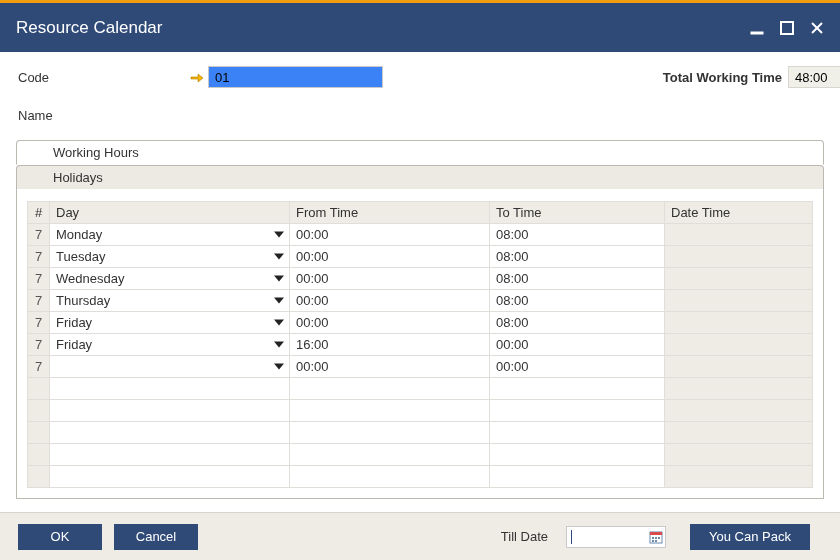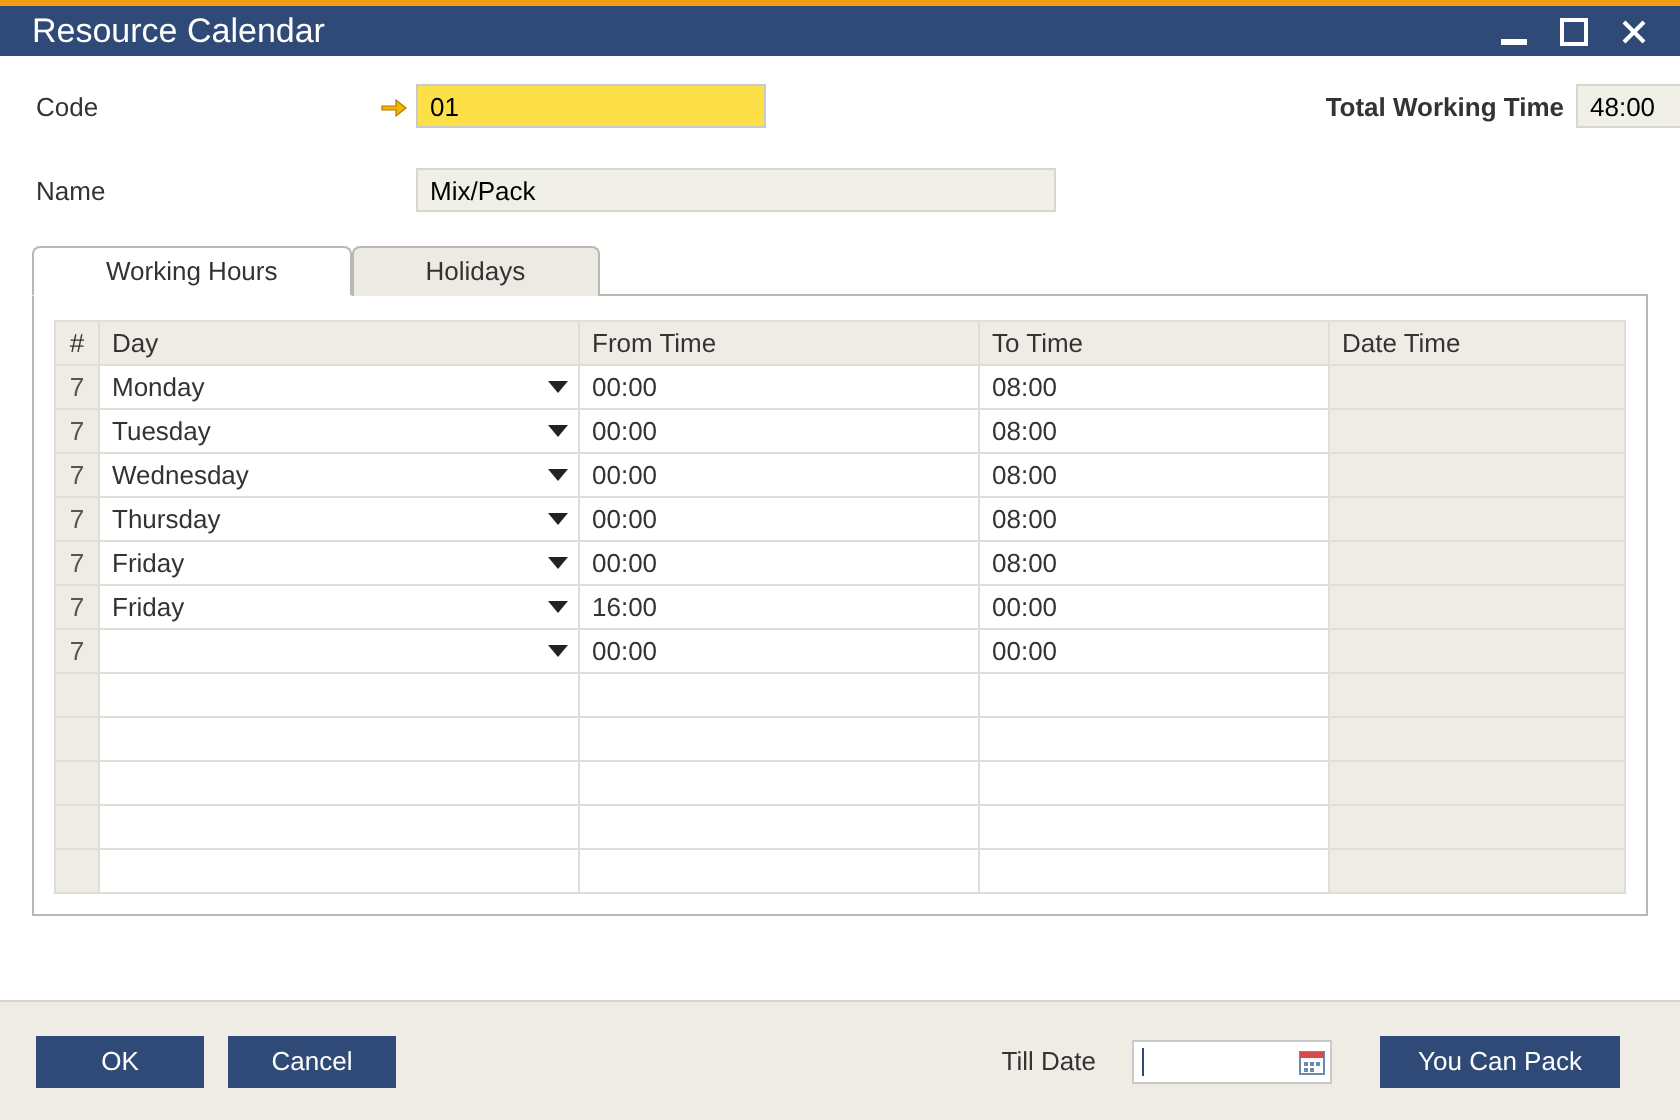--- a/index.html
+++ b/index.html
@@ -9,21 +9,21 @@
     font-size: 13px;
     color: #333;
     background: #fff;
     width: 840px;
     height: 560px;
     overflow: hidden;
     position: relative;
   }
 
   .titlebar {
-    height: 28px;
+    height: 52px;
     background: #2f4a77;
     border-top: 3px solid #f39c12;
     display: flex;
     align-items: center;
     color: #fff;
     padding: 0 12px 0 16px;
     font-size: 17px;
   }
   .titlebar .title { flex: 1; }
   .win-btns { display:flex; gap: 8px; align-items:center; }
@@ -36,21 +36,21 @@
     grid-template-columns: 160px 30px 320px 120px 140px 70px;
     row-gap: 20px;
     align-items: center;
   }
   .lbl { color:#333; }
   .arrow-cell { text-align:right; padding-right:4px; color:#e6a100; }
   .arrow-cell svg { vertical-align: middle; }
   input.fld {
     height: 22px;
     border: 1px solid #c9c9c9;
-    background: #fde047;
+    background: #3b82f6;
     padding: 2px 6px;
     font-family: inherit;
     font-size: 13px;
     width: 100%;
   }
   input.fld.ro {
     background: #f0efe8;
     border-color: #d8d7cf;
   }
   .name-field-wrap { grid-column: 3 / span 2; }
@@ -58,20 +58,21 @@
   .twt-lbl { text-align:right; padding-right:6px;font-weight:bold; }
   .twt-fld input { width: 70px; text-align:left; }
 
   .tabs-wrap {
     margin: 8px 16px 0 16px;
   }
   .tabs {
     display:flex;
     position: relative;
     top: 1px;
+    flex-direction: column;
   }
   .tab {
     background: #eceae3;
     border: 1px solid #b9b9b1;
     border-bottom: none;
     padding: 4px 36px;
     margin-right: 0;
     border-radius: 4px 4px 0 0;
     cursor: pointer;
     color:#333;
@@ -110,21 +111,21 @@
   table.grid td.tt { background:#eeece5; }
   .daycell { position:relative; }
   .dd-icon { position:absolute; right:4px; top:50%; transform:translateY(-55%); }
   .dd-icon svg { display:block; }
 
   .footer {
     position:absolute;
     left:0; right:0; bottom:0;
     background: #eeece5;
     border-top: 1px solid #d6d4cc;
-    height: 60px;
+    height: 48px;
     display:flex;
     align-items:center;
     padding: 0 18px;
     margin-top: 18px;
   }
   .btn {
     background: #2f4a77;
     color: #fff;
     border: none;
     height: 26px;
@@ -186,21 +187,20 @@
         <path d="M1 5 H8 V2 L13 6 L8 10 V7 H1 Z" fill="#f4b400" stroke="#b07a00" stroke-width="0.6"></path>
       </svg>
   </div>
   <div><input class="fld" style="width: 175px;" value="01"></div>
   <div></div>
   <div class="twt-lbl">Total Working Time</div>
   <div class="twt-fld"><input class="fld ro" readonly="" value="48:00" style=""></div>
 
   <div class="lbl">Name</div>
   <div></div>
-  <div class="name-field-wrap"><input class="fld ro" readonly="" style="width: 320px;" value="Mix/Pack"></div>
   <div></div>
     <div></div>
 </div>
 
 <div class="tabs-wrap">
   <div class="tabs">
     <div class="tab active">Working Hours</div>
     <div class="tab">Holidays</div>
   </div>
   <div class="tab-area">

